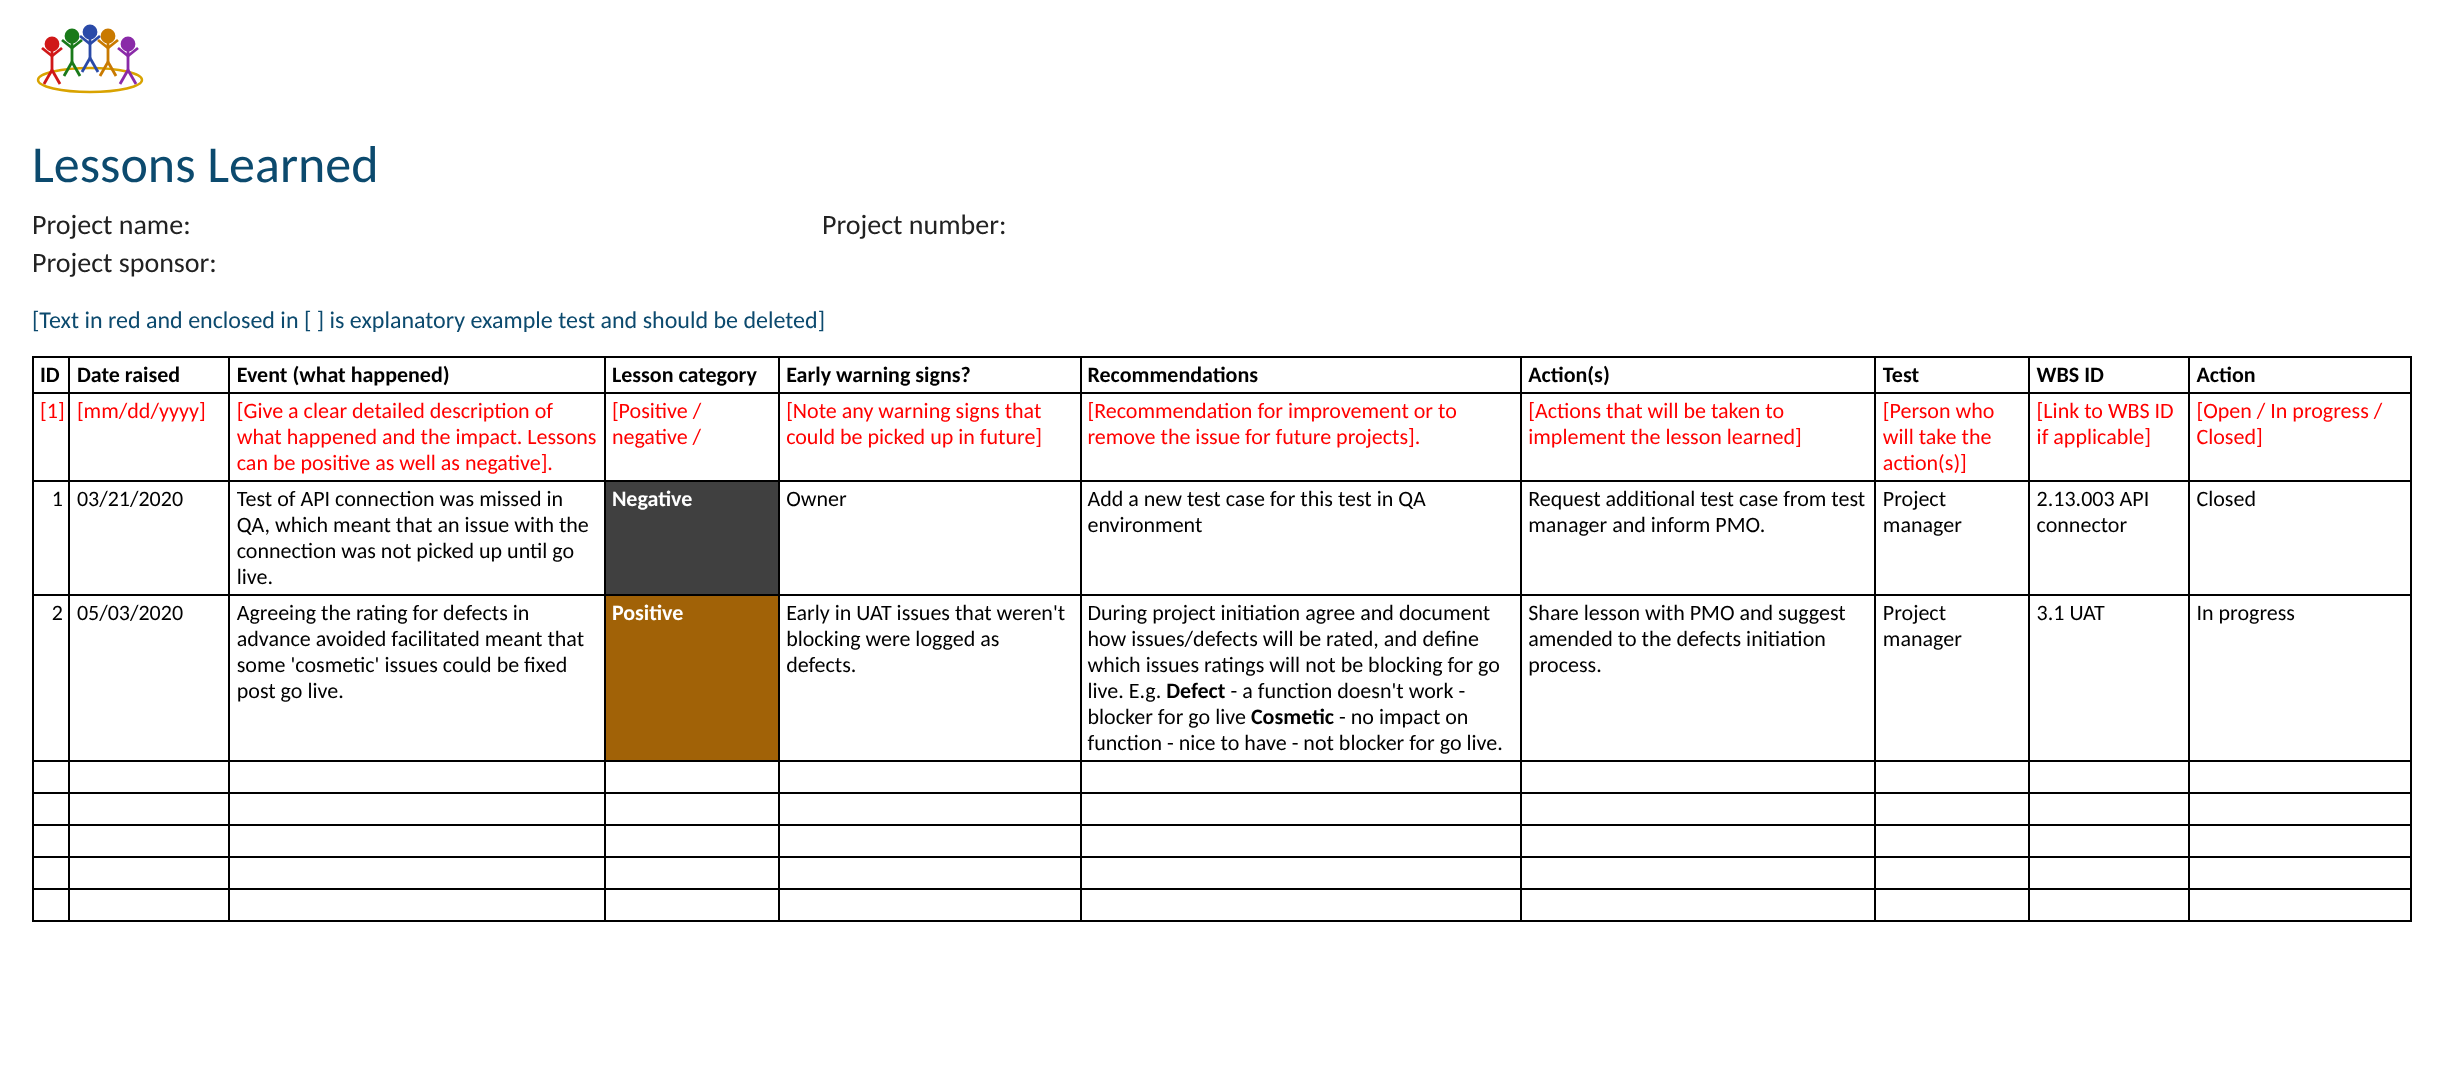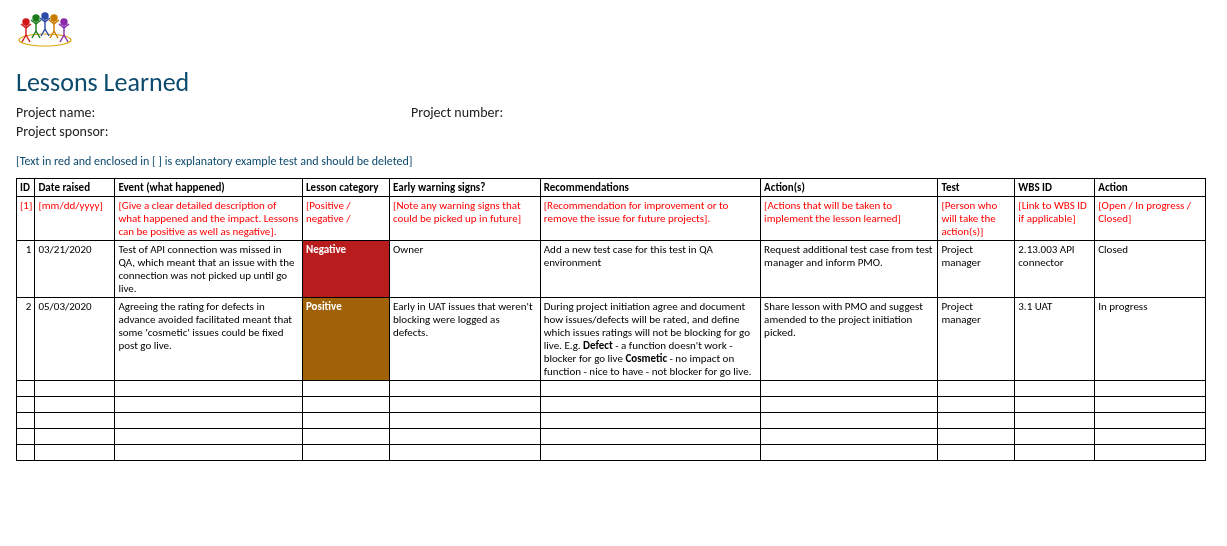--- a/index.html
+++ b/index.html
@@ -72,21 +72,21 @@
   col.c-event  { width: 183px; }
   col.c-cat    { width: 85px; }
   col.c-warn   { width: 147px; }
   col.c-rec    { width: 215px; }
   col.c-act    { width: 173px; }
   col.c-owner  { width: 75px; }
   col.c-wbs    { width: 78px; }
   col.c-status { width: 108px; }
   .red { color: #ff0000; }
   .cell-neg {
-    background: #b91c1c;
+    background: #404040;
     color: #fff;
     font-weight: 700;
   }
   .cell-pos {
     background: #a16207;
     color: #fff;
     font-weight: 700;
   }
   td.num { text-align: right; }
   tr.empty td { height: 16px; }
@@ -207,21 +207,21 @@
         <td>2.13.003 API connector</td>
         <td>Closed</td>
       </tr>
       <tr>
         <td class="num">2</td>
         <td>05/03/2020</td>
         <td>Agreeing the rating for defects in advance avoided facilitated meant that some 'cosmetic' issues could be fixed post go live.</td>
         <td class="cell-pos">Positive</td>
         <td>Early in UAT issues that weren't blocking were logged as defects.</td>
         <td>During project initiation agree and document how issues/defects will be rated, and define which issues ratings will not be blocking for go live. E.g. <b>Defect</b> - a function doesn't work - blocker for go live <b>Cosmetic</b> - no impact on function - nice to have - not blocker for go live.</td>
-        <td>Share lesson with PMO and suggest amended to the project initiation picked.</td>
+        <td>Share lesson with PMO and suggest amended to the defects initiation process.</td>
         <td>Project manager</td>
         <td>3.1 UAT</td>
         <td>In progress</td>
       </tr>
       <tr class="empty">
         <td></td>
         <td></td>
         <td></td>
         <td></td>
         <td></td>

